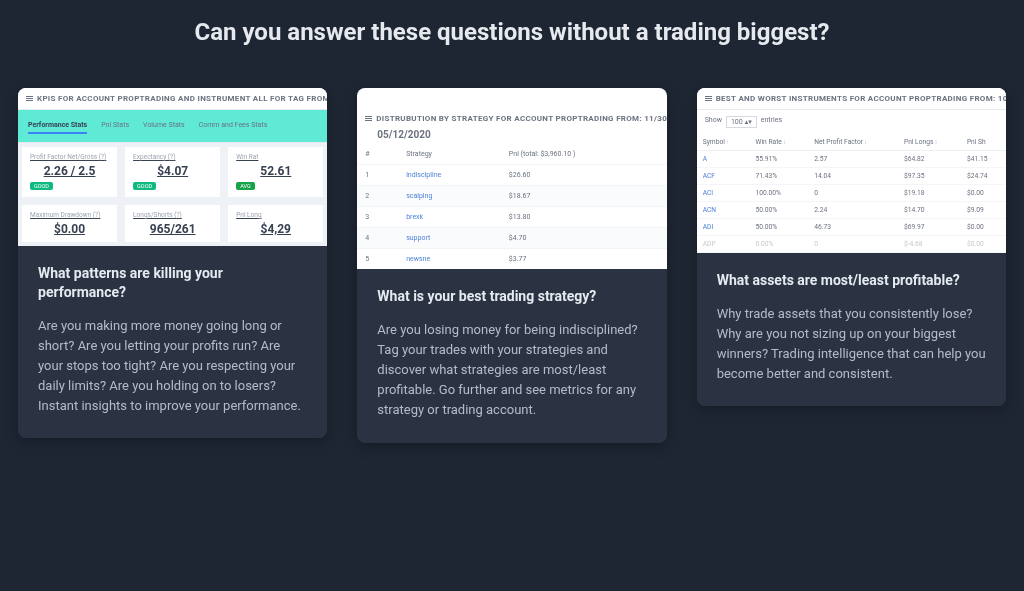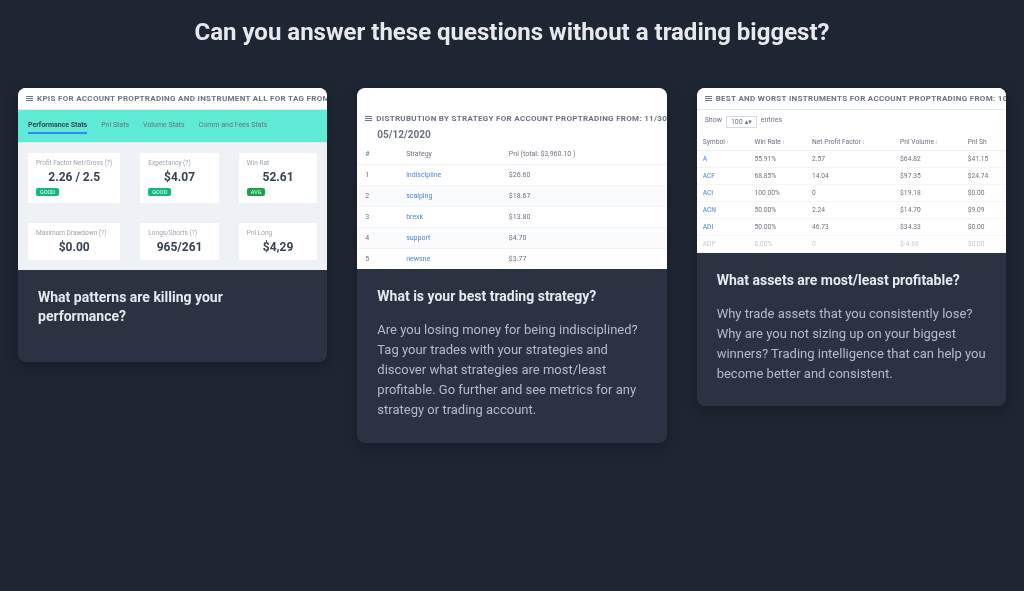--- a/index.html
+++ b/index.html
@@ -60,21 +60,21 @@
     white-space:nowrap;
   }
   .ham { display:inline-flex; flex-direction:column; gap:1.2px; }
   .ham span { display:block; width:7px; height:1px; background:#6b7280; }
 
   
   .tabs { display:flex; gap:14px; padding:8px 10px; background:#5eead4; border-bottom:1px solid #e5e9f0; }
   .tab { font-size:7px; color:#6b7280; padding:3px 0; cursor:pointer; }
   .tab.active { color:#374151; font-weight:700; border-bottom:2px solid #3b82f6; }
   .kpi-grid { display:grid; grid-template-columns:repeat(3,1fr); gap:0; background:#eef1f6; }
-  .kpi { background:#fff; margin:9px; padding:6px 8px; border:1px solid #eef1f6; min-height:52px; }
+  .kpi { background:#fff; margin:3px; padding:6px 8px; border:1px solid #eef1f6; min-height:52px;text-decoration:underline; }
   .kpi .label { font-size:6.5px; color:#9ca3af; white-space:nowrap; }
   .kpi .value { font-size:12px; font-weight:700; color:#374151; margin-top:3px;text-align:center; }
   .badge { display:inline-block; margin-top:4px; padding:1px 4px; border-radius:2px; font-size:5.5px; color:#fff; background:#10b981; }
   .kpi.row2 { min-height:36px; }
 
   
   .card2-img { padding-top:20px; }
   .dist-table { width:100%; border-collapse:collapse; font-size:7px; }
   .dist-table th { text-align:left; color:#6b7280; font-weight:400; padding:6px 8px; }
   .dist-table td { padding:6px 8px; border-top:1px solid #f1f3f7; color:#6b7280; }
@@ -139,20 +139,21 @@
           <div class="value">965/261</div>
         </div>
         <div class="kpi row2">
           <div class="label">Pnl Long</div>
           <div class="value">$4,29</div>
         </div>
       </div>
     </div>
     <div class="card-body">
       <h3 class="card-heading">What patterns are killing your performance?</h3>
+      <p class="card-desc">Are you making more money going long or short? Are you letting your profits run? Are your stops too tight? Are you respecting your daily limits? Are you holding on to losers? Instant insights to improve your performance.</p>
     </div>
   </div>
 
   <div class="card">
     <div class="card-img card2-img" style="background:#fff;">
       <div class="panel-header" style="border-bottom:none;">
         <span class="ham">
             <span></span>
             <span></span>
             <span></span>
@@ -220,35 +221,35 @@
           <span>▴▾</span>
         </span>
         <span>entries</span>
       </div>
       <table class="bw-table">
         <thead>
             <tr>
           <th><span>Symbol</span><span class="sort">↑</span></th>
           <th><span>Win Rate</span><span class="sort">↕</span></th>
           <th><span>Net Profit Factor</span><span class="sort">↕</span></th>
-          <th><span>Pnl Volume</span><span class="sort">↕</span></th>
+          <th><span>Pnl Longs</span><span class="sort">↕</span></th>
           <th><span>Pnl Sh</span></th>
         </tr>
           </thead>
         <tbody>
           <tr>
               <td class="sym">A</td>
               <td>55.91%</td>
               <td>2.57</td>
               <td>$64.82</td>
               <td>$41.15</td>
             </tr>
           <tr>
               <td class="sym">ACF</td>
-              <td>68.85%</td>
+              <td>71.43%</td>
               <td>14.04</td>
               <td>$97.35</td>
               <td>$24.74</td>
             </tr>
           <tr>
               <td class="sym">ACI</td>
               <td>100.00%</td>
               <td>0</td>
               <td>$19.18</td>
               <td>$0.00</td>
@@ -257,21 +258,21 @@
               <td class="sym">ACN</td>
               <td>50.00%</td>
               <td>2.24</td>
               <td>$14.70</td>
               <td>$9.09</td>
             </tr>
           <tr>
               <td class="sym">ADI</td>
               <td>50.00%</td>
               <td>46.73</td>
-              <td>$34.33</td>
+              <td>$69.97</td>
               <td>$0.00</td>
             </tr>
           <tr class="last-row">
               <td class="sym">ADP</td>
               <td>0.00%</td>
               <td>0</td>
               <td>$-4.68</td>
               <td>$0.00</td>
             </tr>
         </tbody>

